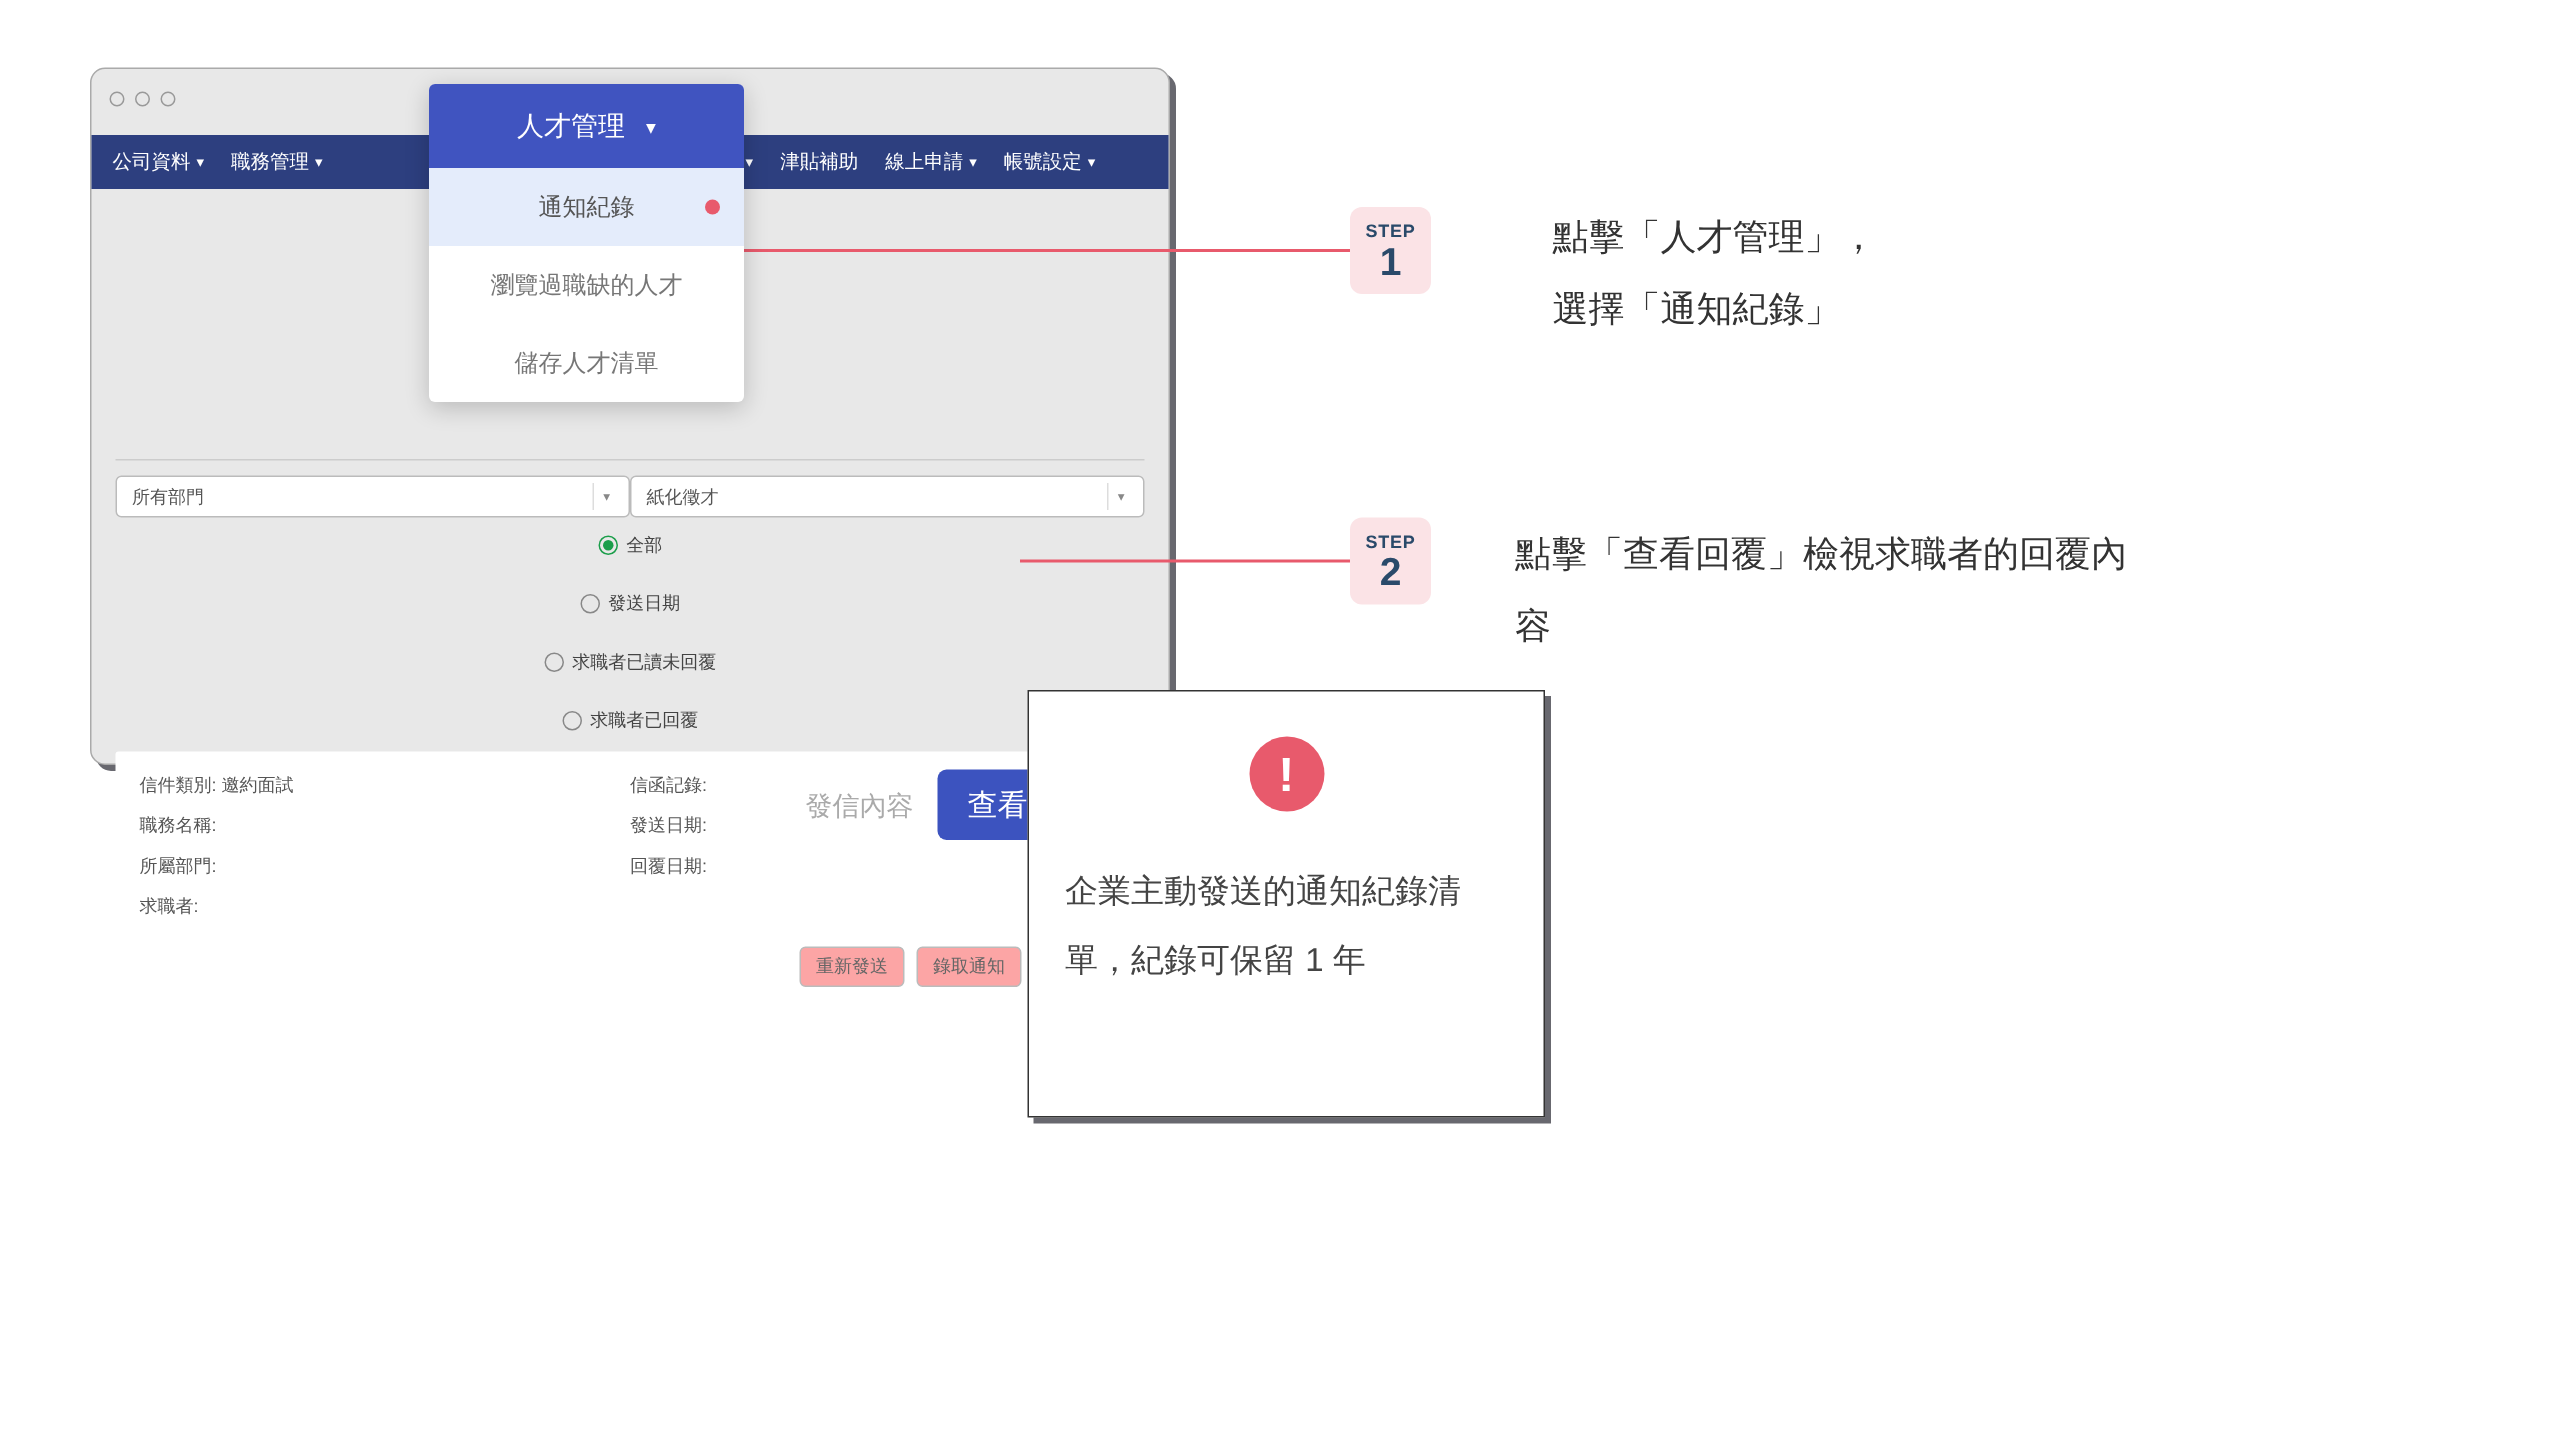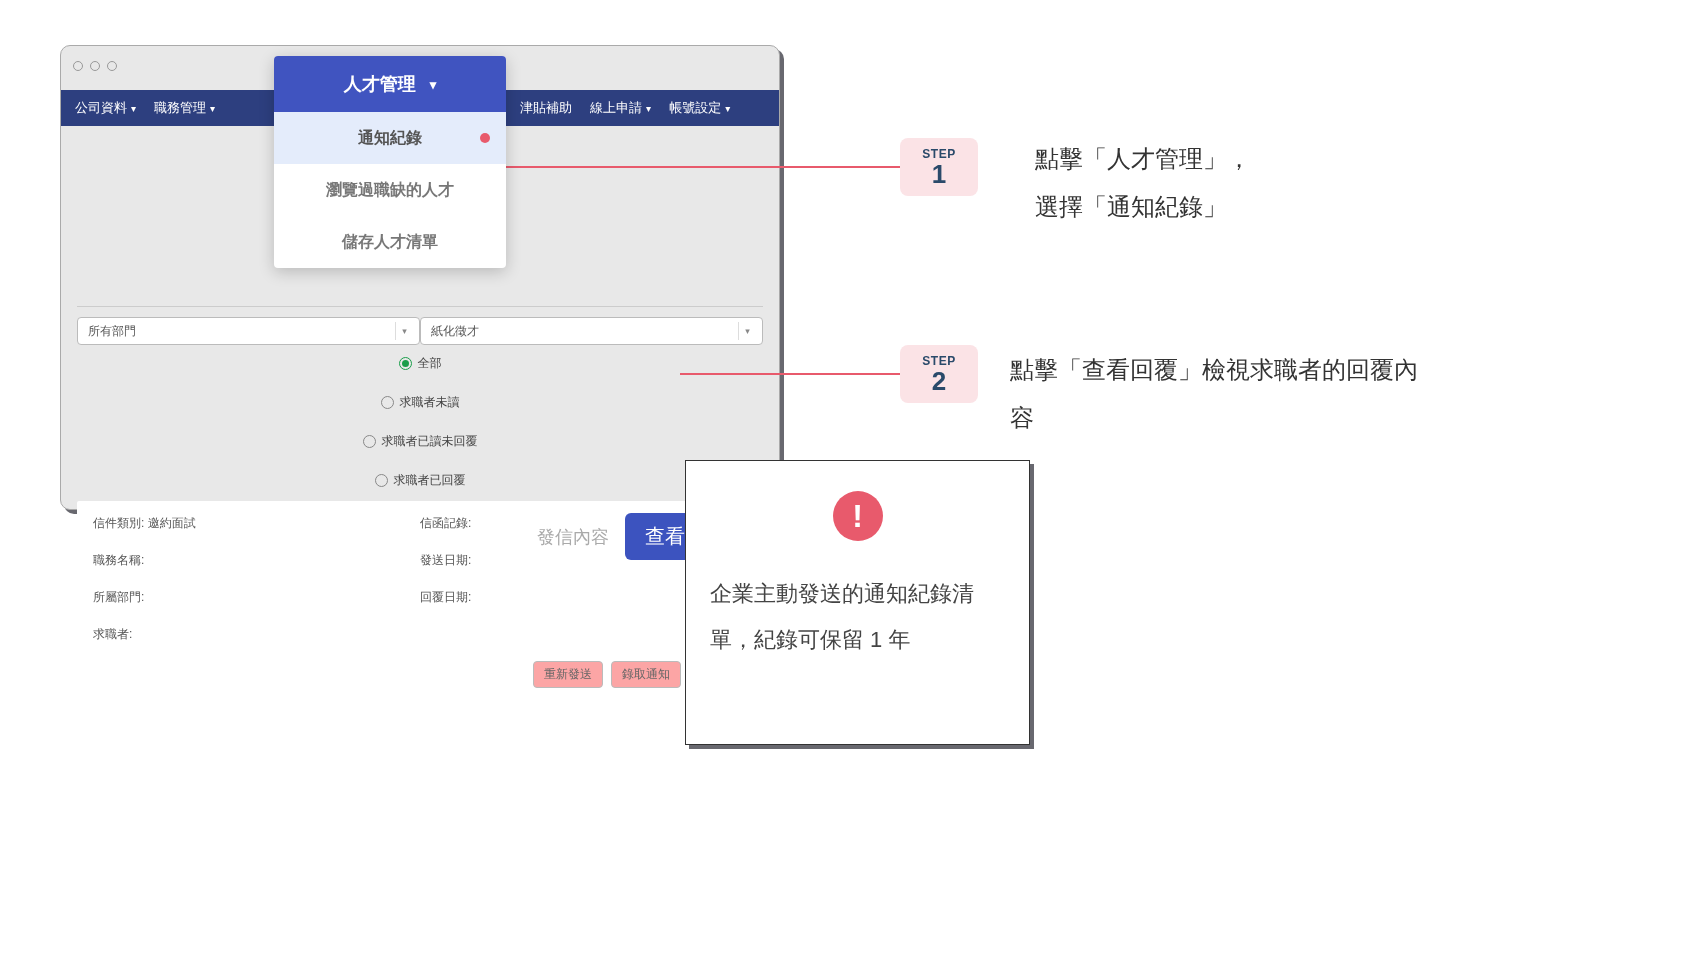--- a/index.html
+++ b/index.html
@@ -59,29 +59,28 @@
       cursor: pointer;
     }
     .nav-item .chev {
       font-size: 10px;
     }
     .nav-gap { width: 190px; }
 
     
     .dropdown {
       position: absolute;
-      left: 213px;
+      left: 225px;
       top: 10px;
-      width: 232px;
+      width: 210px;
       background: #fff;
       border-radius: 4px;
       box-shadow: 0 4px 16px rgba(0,0,0,0.2);
       z-index: 10;
       overflow: hidden;
-      font-weight: bold;
     }
     .dropdown-header {
       background: #4054c0;
       color: #fff;
       text-align: center;
       height: 56px;
       display: flex;
       align-items: center;
       justify-content: center;
       gap: 14px;
@@ -188,21 +187,21 @@
       background: #fff;
       border-radius: 2px;
       padding: 14px 16px 12px 16px;
       position: relative;
       font-size: 12px;
       color: #555;
     }
     .record-grid {
       display: grid;
       grid-template-columns: 1fr 1fr;
-      row-gap: 20px;
+      row-gap: 10px;
     }
     .record-label { color: #555; }
     .record-right {
       position: absolute;
       right: 18px;
       top: 12px;
       display: flex;
       align-items: center;
       gap: 16px;
     }
@@ -242,21 +241,21 @@
       background: #fca5a5;
       padding: 4px 10px;
       color: #666;
       font-size: 12px;
       cursor: pointer;
     }
 
     
     .step-badge {
       position: absolute;
-      width: 78px;
+      width: 54px;
       height: 58px;
       background: #fbe3e6;
       border-radius: 8px;
       display: flex;
       flex-direction: column;
       align-items: center;
       justify-content: center;
       color: #2a4a6a;
       font-weight: 700;
     }
@@ -371,21 +370,21 @@
       </div>
     </div>
 
     <div class="radio-row">
       <span class="radio selected">
         <span class="radio-circle"></span>
         <span>全部</span>
       </span>
       <span class="radio">
         <span class="radio-circle"></span>
-        <span>求職者未讀</span>
+        <span>發送日期</span>
       </span>
       <span class="radio">
         <span class="radio-circle"></span>
         <span>求職者已讀未回覆</span>
       </span>
       <span class="radio">
         <span class="radio-circle"></span>
         <span>求職者已回覆</span>
       </span>
     </div>

